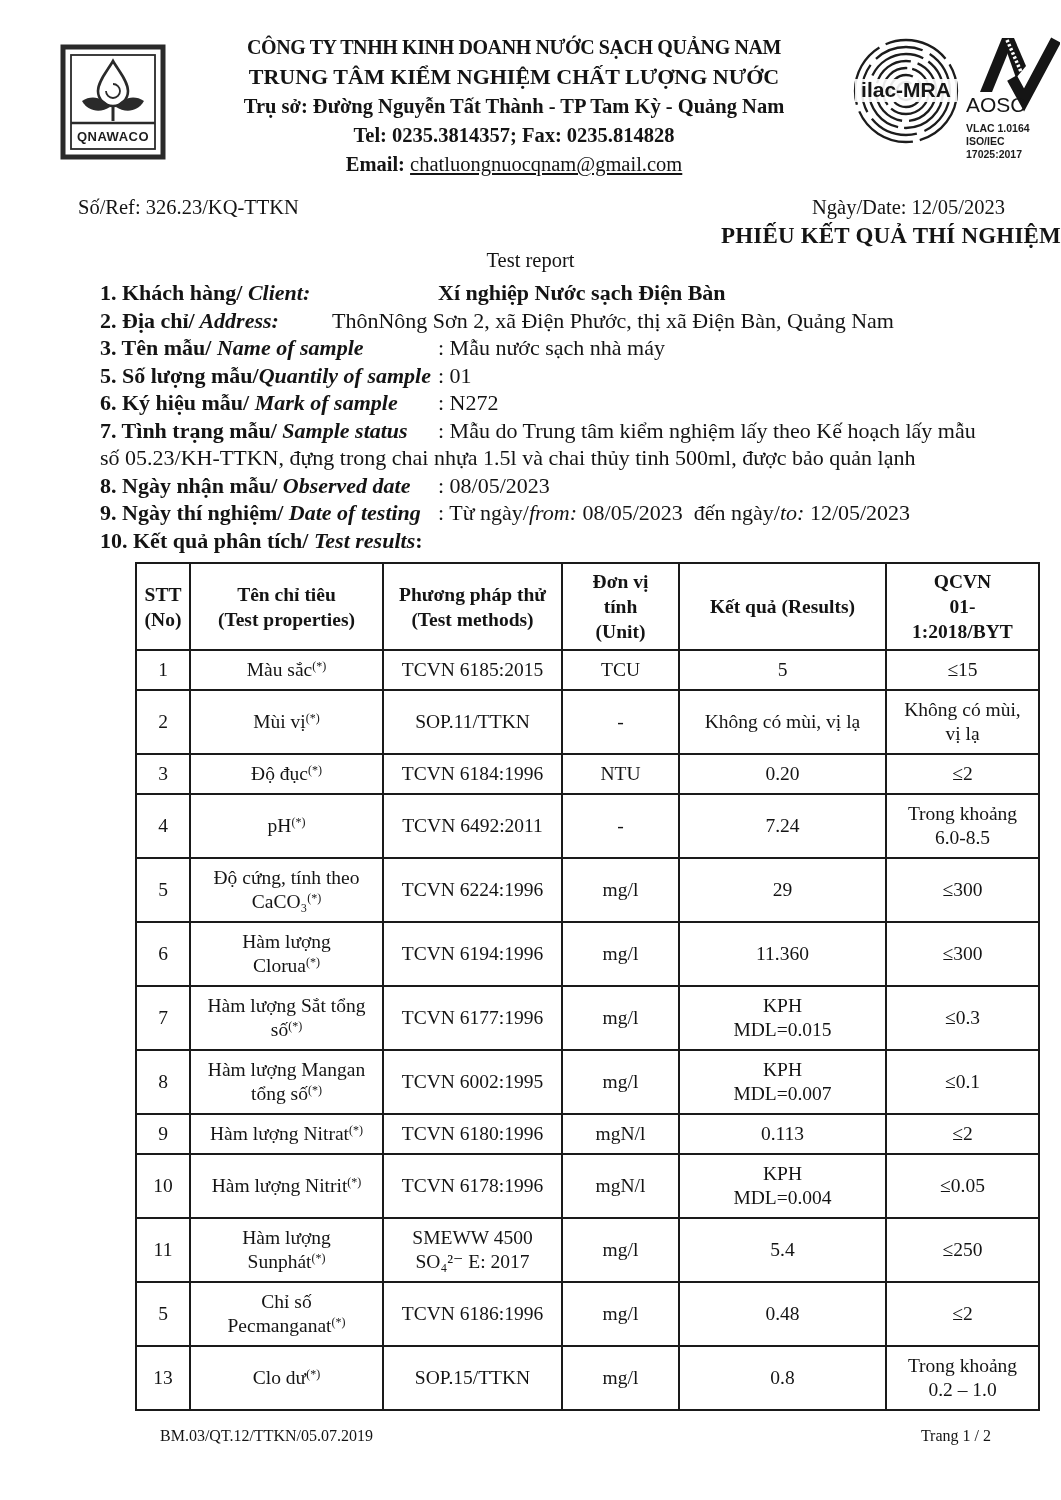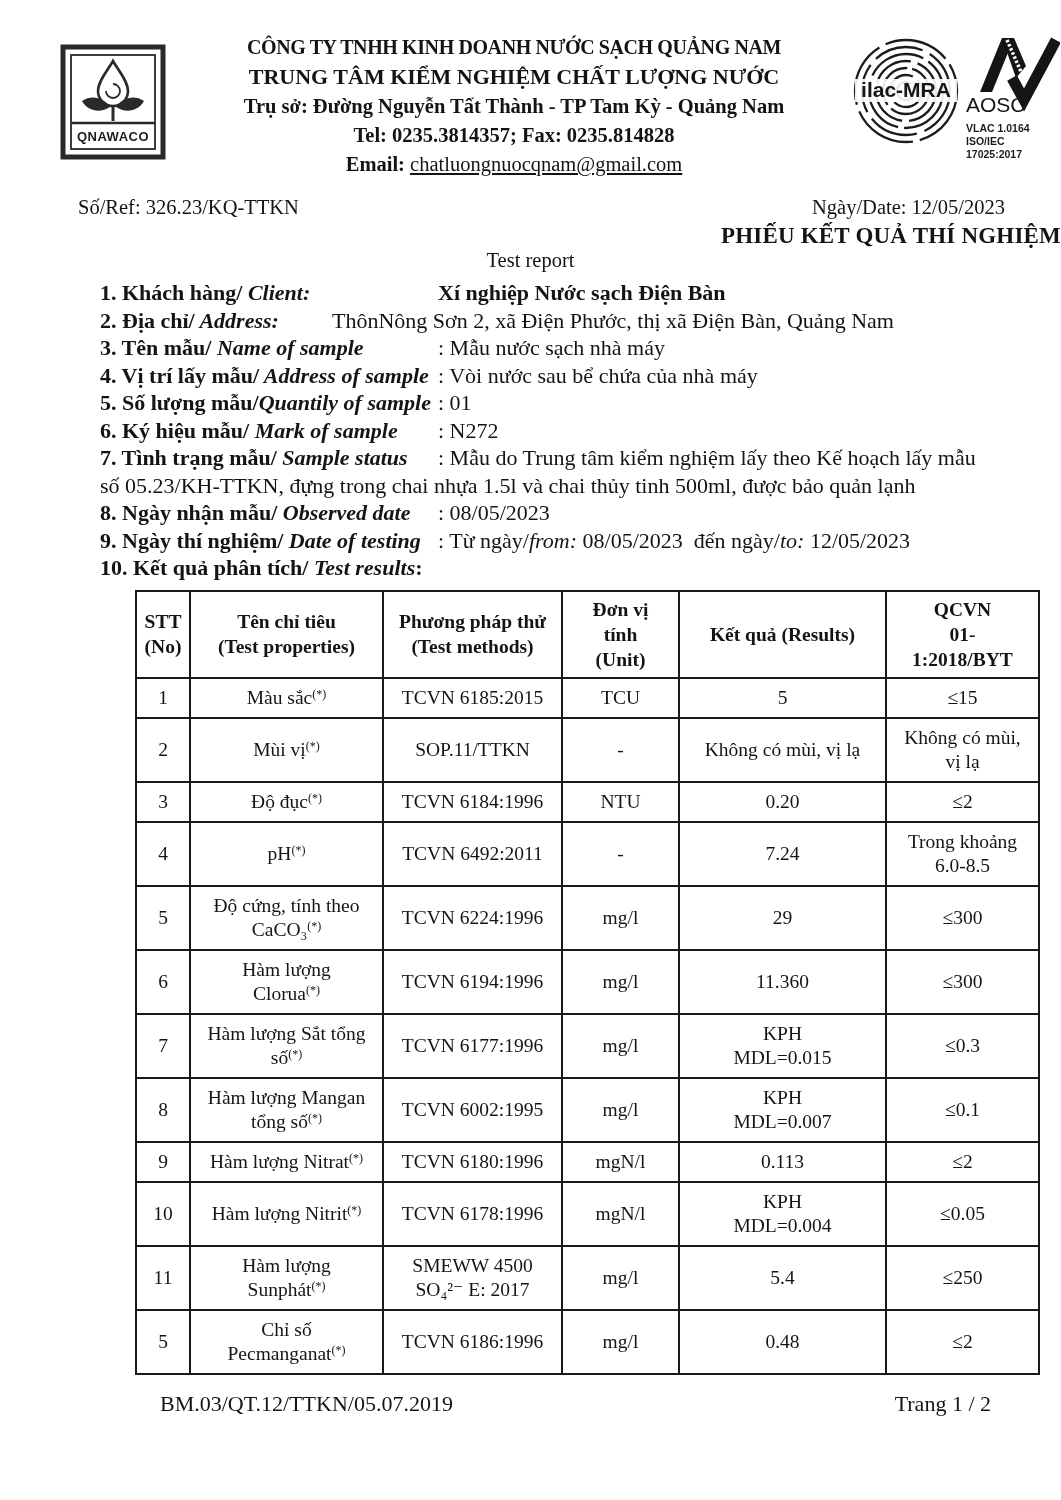--- a/index.html
+++ b/index.html
@@ -40,21 +40,21 @@
   .it{font-style:italic}
 
   
   table{table-layout:fixed;border-collapse:collapse;margin:8px 0 0 135px;width:903px;font-size:19.5px}
   th,td{border:2px solid #1a1a1a;text-align:center;vertical-align:middle;background:#fff}
   th{padding:5px 2px;line-height:25px;font-weight:bold}
   td{padding:7px 4px;line-height:24px}
   sup{font-size:12px;line-height:0;vertical-align:6px}
 
   
-  .footer{display:flex;justify-content:space-between;margin:16px 70px 0 160px;font-size:22px}
+  .footer{display:flex;justify-content:space-between;margin:16px 70px 0 160px;font-size:16px}
 </style>
 </head>
 <body>
 
 <div class="page">
 
   <header class="hdr">
     <svg class="logo" width="106" height="116" viewBox="0 0 106 116">
       <rect x="3" y="3" width="100" height="110" fill="none" stroke="#2a2a2a" stroke-width="5"></rect>
       <rect x="11" y="11" width="84" height="94" fill="none" stroke="#2a2a2a" stroke-width="1.8"></rect>
@@ -107,21 +107,20 @@
     <span>Ngày/Date: 12/05/2023</span>
   </div>
 
   <div class="title">PHIẾU KẾT QUẢ THÍ NGHIỆM</div>
   <div class="subtitle">Test report</div>
 
   <div class="fields">
     <p class="field f1"><span class="lblbox"><span class="lbl-vi">1. Khách hàng/</span><span class="lbl-en"> Client:</span></span><span class="val">Xí nghiệp Nước sạch Điện Bàn</span></p>
     <p class="field f2"><span class="lblbox"><span class="lbl-vi">2. Địa chỉ/</span><span class="lbl-en"> Address:</span></span><span class="val">ThônNông Sơn 2, xã Điện Phước, thị xã Điện Bàn, Quảng Nam</span></p>
     <p class="field f3"><span class="lblbox"><span class="lbl-vi">3. Tên mẫu/</span><span class="lbl-en"> Name of sample</span></span><span class="val">: Mẫu nước sạch nhà máy</span></p>
-    <p class="field f4"><span class="lblbox"><span class="lbl-vi">4. Vị trí lấy mẫu/</span><span class="lbl-en"> Address of sample</span></span><span class="val">: Vòi nước sau bể chứa của nhà máy</span></p>
     <p class="field f5"><span class="lblbox"><span class="lbl-vi">5. Số lượng mẫu/</span><span class="lbl-en">Quantily of sample</span></span><span class="val">: 01</span></p>
     <p class="field f6"><span class="lblbox"><span class="lbl-vi">6. Ký hiệu mẫu/</span><span class="lbl-en"> Mark of sample</span></span><span class="val">: N272</span></p>
     <p class="field f7"><span class="lblbox"><span class="lbl-vi">7. Tình trạng mẫu/</span><span class="lbl-en"> Sample status</span></span><span class="val">: Mẫu do Trung tâm kiểm nghiệm lấy theo Kế hoạch lấy mẫu số 05.23/KH-TTKN, đựng trong chai nhựa 1.5l và chai thủy tinh 500ml, được bảo quản lạnh</span></p>
     <p class="field f8"><span class="lblbox"><span class="lbl-vi">8. Ngày nhận mẫu/</span><span class="lbl-en"> Observed date</span></span><span class="val">: 08/05/2023</span></p>
     <p class="field f9"><span class="lblbox"><span class="lbl-vi">9. Ngày thí nghiệm/</span><span class="lbl-en"> Date of testing</span></span><span class="val"><span>: Từ ngày/</span><span class="it">from:</span><span> 08/05/2023  đến ngày/</span><span class="it">to:</span><span> 12/05/2023</span></span></p>
     <p class="field f10"><span class="lblbox"><span class="lbl-vi">10. Kết quả phân tích/</span><span class="lbl-en"> Test results</span><span class="lbl-colon">:</span></span></p>
   </div>
 
   <table>
     <colgroup>
@@ -244,20 +243,28 @@
 
     <tr>
       <td>5</td>
       <td>Chỉ số<br>Pecmanganat<sup>(*)</sup></td>
       <td>TCVN 6186:1996</td>
       <td>mg/l</td>
       <td>0.48</td>
       <td>≤2</td>
     </tr>
 
+    <tr>
+      <td>13</td>
+      <td>Clo dư<sup>(*)</sup></td>
+      <td>SOP.15/TTKN</td>
+      <td>mg/l</td>
+      <td>0.8</td>
+      <td>Trong khoảng<br>0.2 – 1.0</td>
+    </tr>
   </tbody>
   </table>
 
   <div class="footer">
     <span>BM.03/QT.12/TTKN/05.07.2019</span>
     <span>Trang 1 / 2</span>
   </div>
 
 </div>
 

